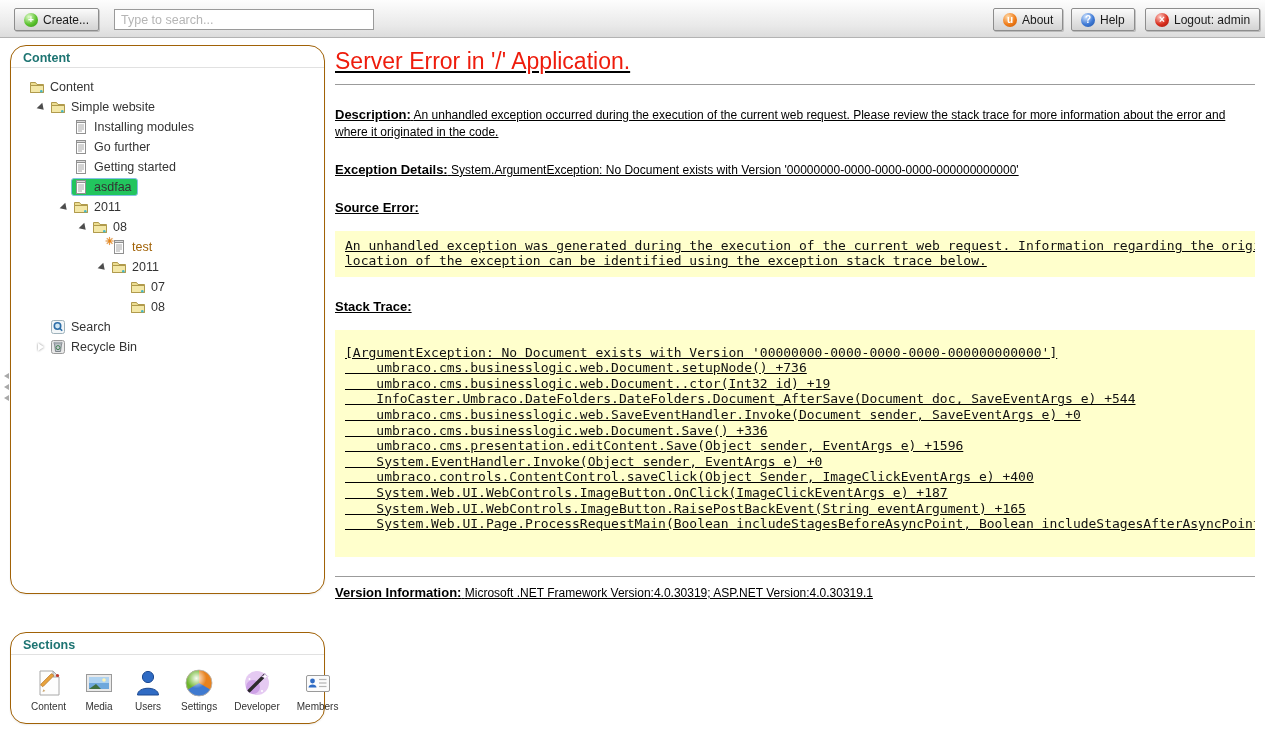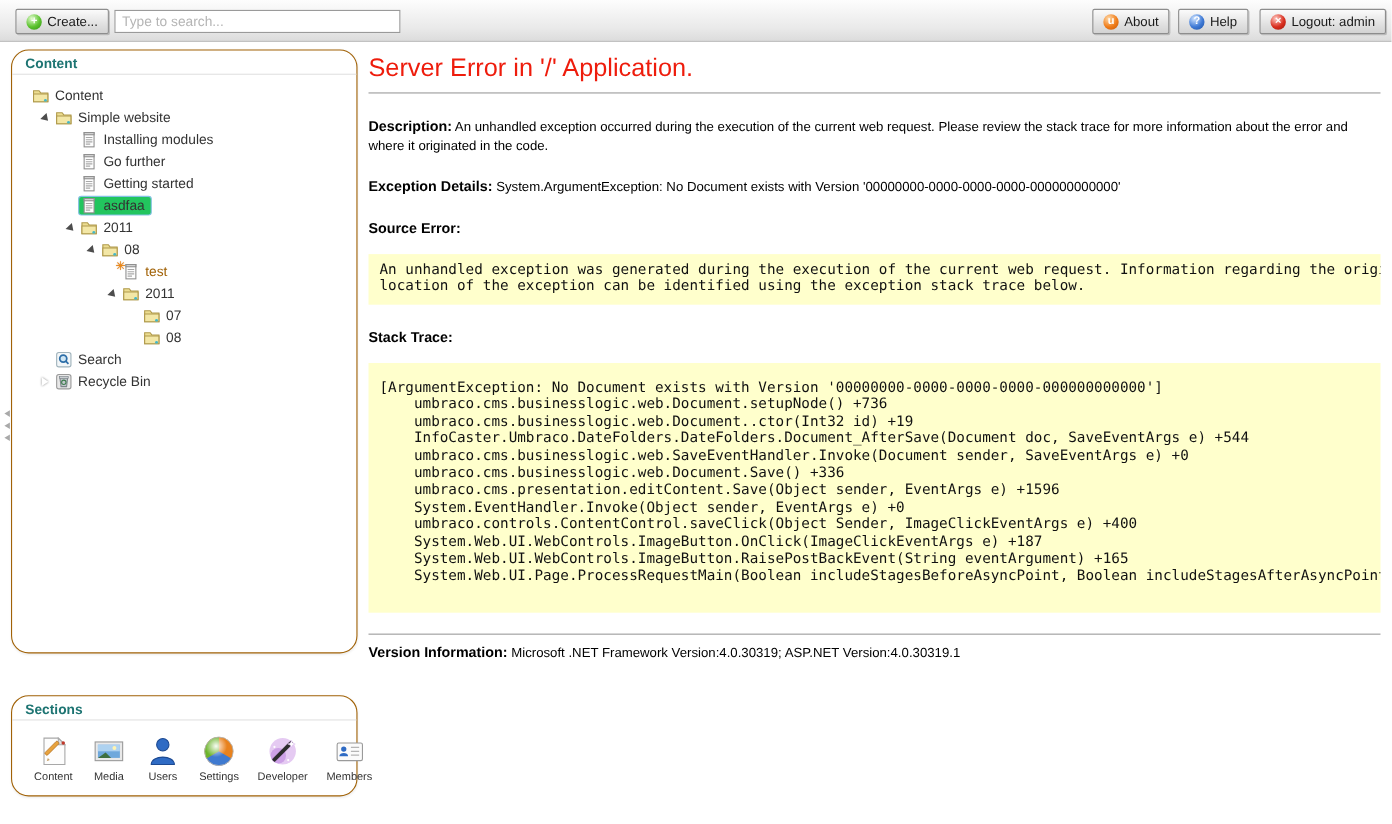--- a/index.html
+++ b/index.html
@@ -14,21 +14,21 @@
             padding:0 9px; font-size:12px; color:#1a1a1a;
             background:linear-gradient(#fbfbfb,#e2e2e2 60%,#d3d3d3);
             border:1px solid #8d8d8d; border-radius:2px;
             box-shadow:1px 1px 0 rgba(0,0,0,.18); cursor:pointer; }
   .orb { width:14px; height:14px; border-radius:50%; color:#fff; font-size:10px; font-weight:bold;
          line-height:14px; text-align:center; flex:none; }
   .orb.green  { background:radial-gradient(circle at 35% 28%, #e2fbce, #5cc32f 55%, #2f8f12); }
   .orb.orange { background:radial-gradient(circle at 35% 28%, #ffd9a8, #f07d1a 55%, #c35404); }
   .orb.blue   { background:radial-gradient(circle at 35% 28%, #cfe4ff, #3f7ad6 55%, #1c4fa0); }
   .orb.red    { background:radial-gradient(circle at 35% 28%, #ffc9c2, #d92f1f 55%, #9c1408); }
-  .search-box { position:absolute; left:104px; top:9px; width:260px; height:21px;
+  .search-box { position:absolute; left:114px; top:9px; width:260px; height:21px;
                 border:1px solid #9a9a9a; background:#fff; font-size:12.5px; color:#444;
                 padding:0 6px; font-family:"Liberation Sans", sans-serif; }
   .search-box::placeholder { color:#b5b5b5; }
 
   
   .panel { position:absolute; left:10px; width:315px; background:#fff;
            border:1px solid #a16207; border-radius:16px;
            box-shadow:0 1px 2px rgba(0,0,0,.07); }
   .panel-hd { height:22px; padding:5px 12px 0; font-size:12.5px; font-weight:bold;
               color:#1d7472; border-bottom:1px solid #e1e1e1; }
@@ -59,21 +59,21 @@
   .section-item svg { display:block; margin:0 auto 2px; }
   .section-lbl { font-size:10px; color:#333; }
 
   
   .collapse-handle { position:absolute; left:1px; top:373px; width:8px; display:flex;
                      flex-direction:column; gap:5px; cursor:pointer; }
   .collapse-handle i { width:0; height:0; border:3px solid transparent;
                        border-right:5px solid #a9a9a9; }
 
   
-  .main { position:absolute; left:335px; top:38px; width:920px; }
+  .main { position:absolute; left:335px; top:38px; width:920px;text-decoration:underline; }
   .err-h1 { font-size:23px; font-weight:normal; color:#ee1c0c; margin:10px 0 9px; }
   .err-hr { border:none; border-top:1px solid #9b9b9b; margin:0 0 0; }
   .err-h2 { font-size:17px; font-weight:bold; font-style:italic; color:#8e1610; margin:16px 0 0; }
   .para { margin-top:21px; font-size:12px; color:#000; line-height:1.35; }
   .para b { font-size:13px;margin-top:22px; }
   .codebox { background:#ffffcc; font-family:"DejaVu Sans Mono", monospace; font-size:13px;
              line-height:15.6px; color:#111; margin-top:14px; white-space:pre; overflow:hidden; }
   #source-error-box { padding:7px 10px 8px; }
   #stack-trace-box { padding:15px 10px 25px; }
   .ver-hr { border:none; border-top:1px solid #9b9b9b; margin:19px 0 0; }

